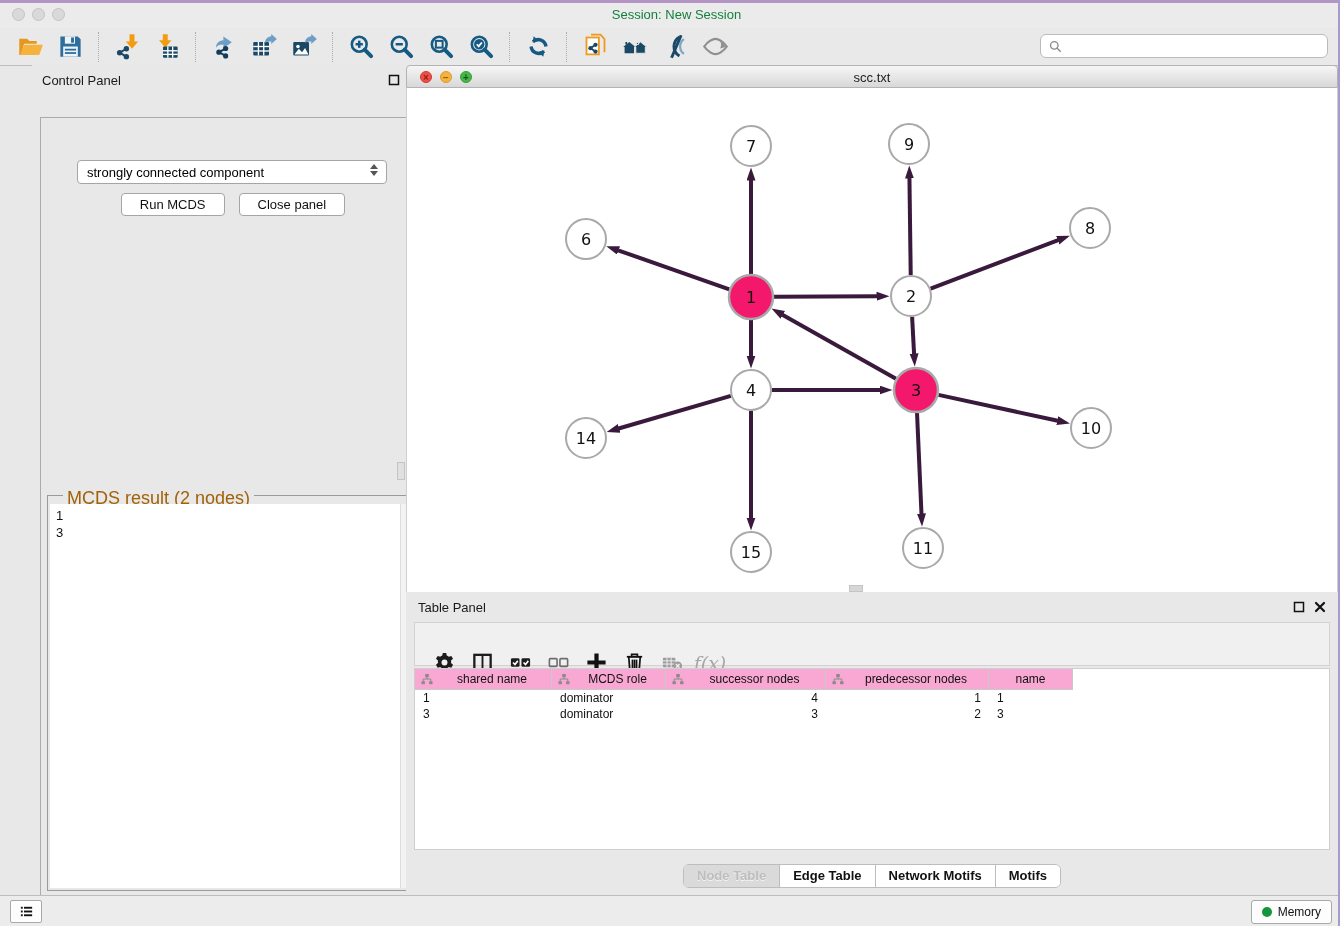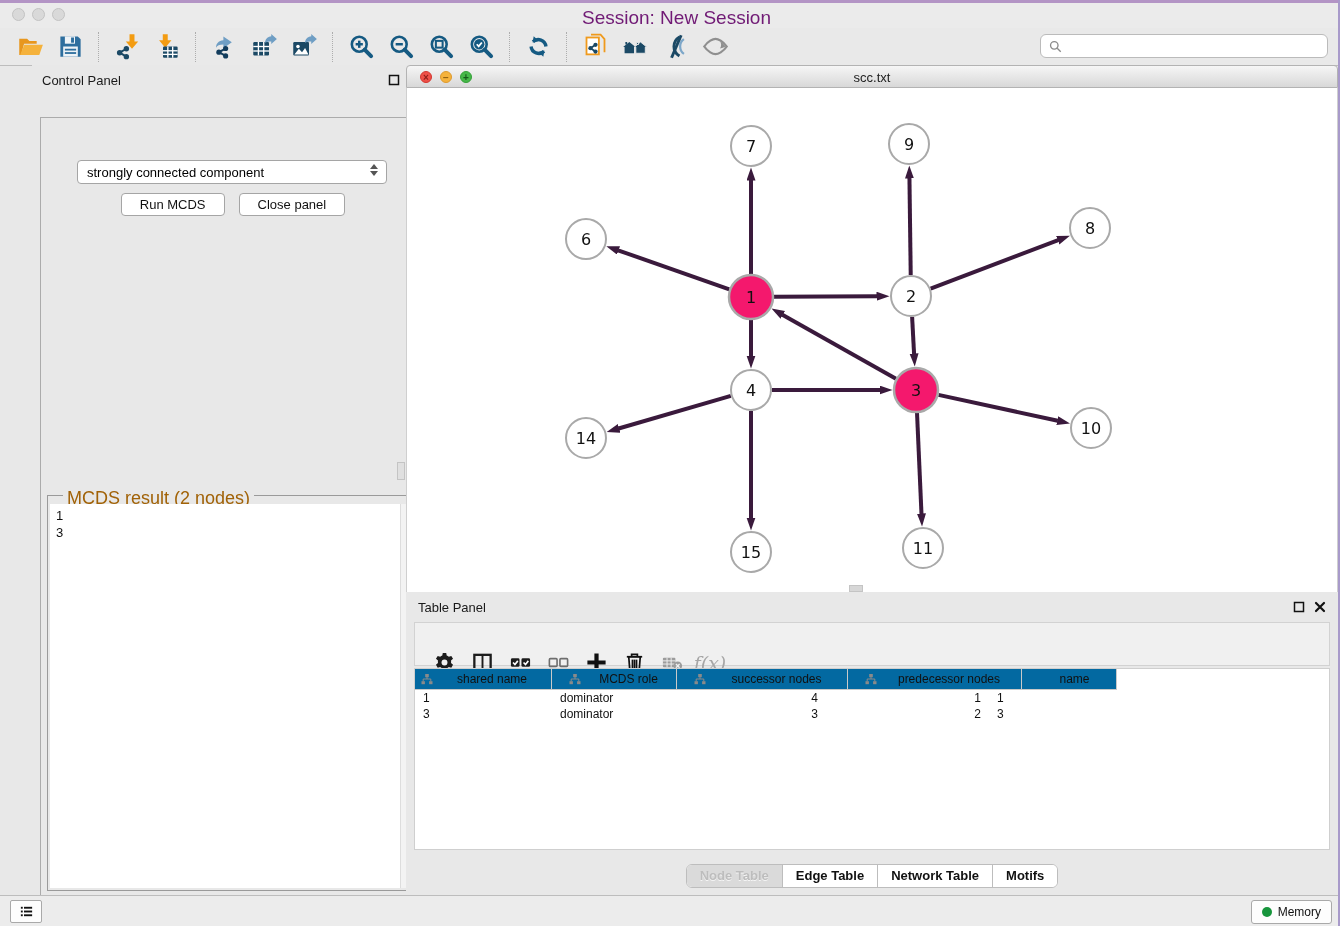--- a/index.html
+++ b/index.html
@@ -8,21 +8,21 @@
        -webkit-font-smoothing:antialiased;}
   .frame-top{position:absolute;top:0;left:0;right:0;height:3px;background:#b394c5;z-index:60;}
   .frame-right{position:absolute;top:0;right:0;bottom:0;width:2px;background:#a89aca;z-index:60;}
 
   
   .titlebar{position:absolute;top:0;left:0;right:0;height:28px;background:#ebebeb;
             border-bottom:1px solid #d2d2d2;}
   .tl{position:absolute;top:8px;width:13px;height:13px;border-radius:50%;
       background:#d9d9d9;border:1px solid #c3c3c3;box-sizing:border-box;}
   .title-text{position:absolute;top:7px;left:0;right:0;text-align:center;
-              font-size:19px;color:#701a75;padding-left:13px;}
+              font-size:13px;color:#15803d;padding-left:13px;}
 
   
   .toolbar{position:absolute;top:28px;left:0;right:0;height:37px;background:#e9e9e9;
            border-bottom:1px solid #bdbdbd;}
   #toolbar-items{display:flex;align-items:center;height:100%;padding-left:10px;}
   .tbtn{width:40px;height:32px;display:flex;align-items:center;justify-content:center;cursor:pointer;}
   .tbtn svg{width:27px;height:27px;}
   .tsep{width:0;height:30px;border-left:1px dotted #adadad;margin:0 8px;}
   .search{position:absolute;right:12px;top:6px;width:288px;height:24px;background:#fff;
           border:1px solid #bbb;border-radius:6px;display:flex;align-items:center;padding:0 7px;box-sizing:border-box;}
@@ -80,21 +80,21 @@
   
   .table-panel{position:absolute;left:406px;top:592px;right:2px;bottom:30px;background:#e8e8e8;}
   .tp-title{position:absolute;left:12px;top:8px;font-size:13px;color:#1a1a1a;}
   .tp-toolbar{position:absolute;top:30px;left:8px;right:8px;height:44px;background:#f0f0f0;
               border:1px solid #d2d2d2;display:flex;align-items:center;padding-left:10px;box-sizing:border-box;}
   .tp-btn{width:38px;height:36px;display:flex;align-items:center;justify-content:center;cursor:pointer;margin-top:37px;}
   .tp-btn svg{width:23px;height:23px;}
   .tp-btn.disabled{cursor:default;}
   .fx{font-family:"DejaVu Serif",serif;font-style:italic;font-size:19px;color:#a6a6a6;}
   .tp-table{position:absolute;top:76px;left:8px;right:8px;bottom:46px;background:#fff;border:1px solid #cfcfcf;overflow:hidden;}
-  .thead{display:flex;height:20px;background:#0369a1;border-bottom:1px solid #c9c9c9;width:fit-content;gap:11px;}
+  .thead{display:flex;height:20px;background:#f9a8d4;border-bottom:1px solid #c9c9c9;width:fit-content;}
   .th{border-right:1px solid #c9c9c9;font-size:12px;color:#111;display:flex;align-items:center;box-sizing:border-box;}
   .th .cicon{margin-left:6px;width:12px;height:12px;flex:0 0 auto;}
   .th .clabel{flex:1;text-align:center;padding:0 4px;}
   .tr{display:flex;height:16px;font-size:12px;color:#111;align-items:center;}
   .td{box-sizing:border-box;padding:0 8px;overflow:hidden;white-space:nowrap;}
   .tp-tabs{position:absolute;bottom:8px;left:0;right:0;display:flex;justify-content:center;}
   .seg{display:flex;border:1px solid #bdbdbd;border-radius:6px;overflow:hidden;background:#fff;}
   .seg-tab{height:22px;line-height:22px;padding:0 13px;font-size:13px;color:#111;background:#fff;
            border-right:1px solid #bdbdbd;cursor:pointer;font-weight:bold;}
   .seg-tab:last-child{border-right:none;}
@@ -540,21 +540,21 @@
           <div class="td" style="width: 160px; text-align: right;">3</div>
           <div class="td" style="width: 163px; text-align: right;">2</div>
           <div class="td" style="width: 84px; text-align: left;">3</div>
         </div>
       </div>
   </div>
   <div class="tp-tabs">
     <div class="seg" id="tp-tabs">
         <div class="seg-tab active">Node Table</div>
         <div class="seg-tab">Edge Table</div>
-        <div class="seg-tab">Network Table</div>
+        <div class="seg-tab">Network Motifs</div>
         <div class="seg-tab">Motifs</div>
       </div>
   </div>
 </div>
 
 <div class="statusbar">
   <div class="status-left-btn">
     <svg viewBox="0 0 24 24">
         <g fill="#111">
           <rect x="3" y="4.5" width="3" height="3"></rect>

